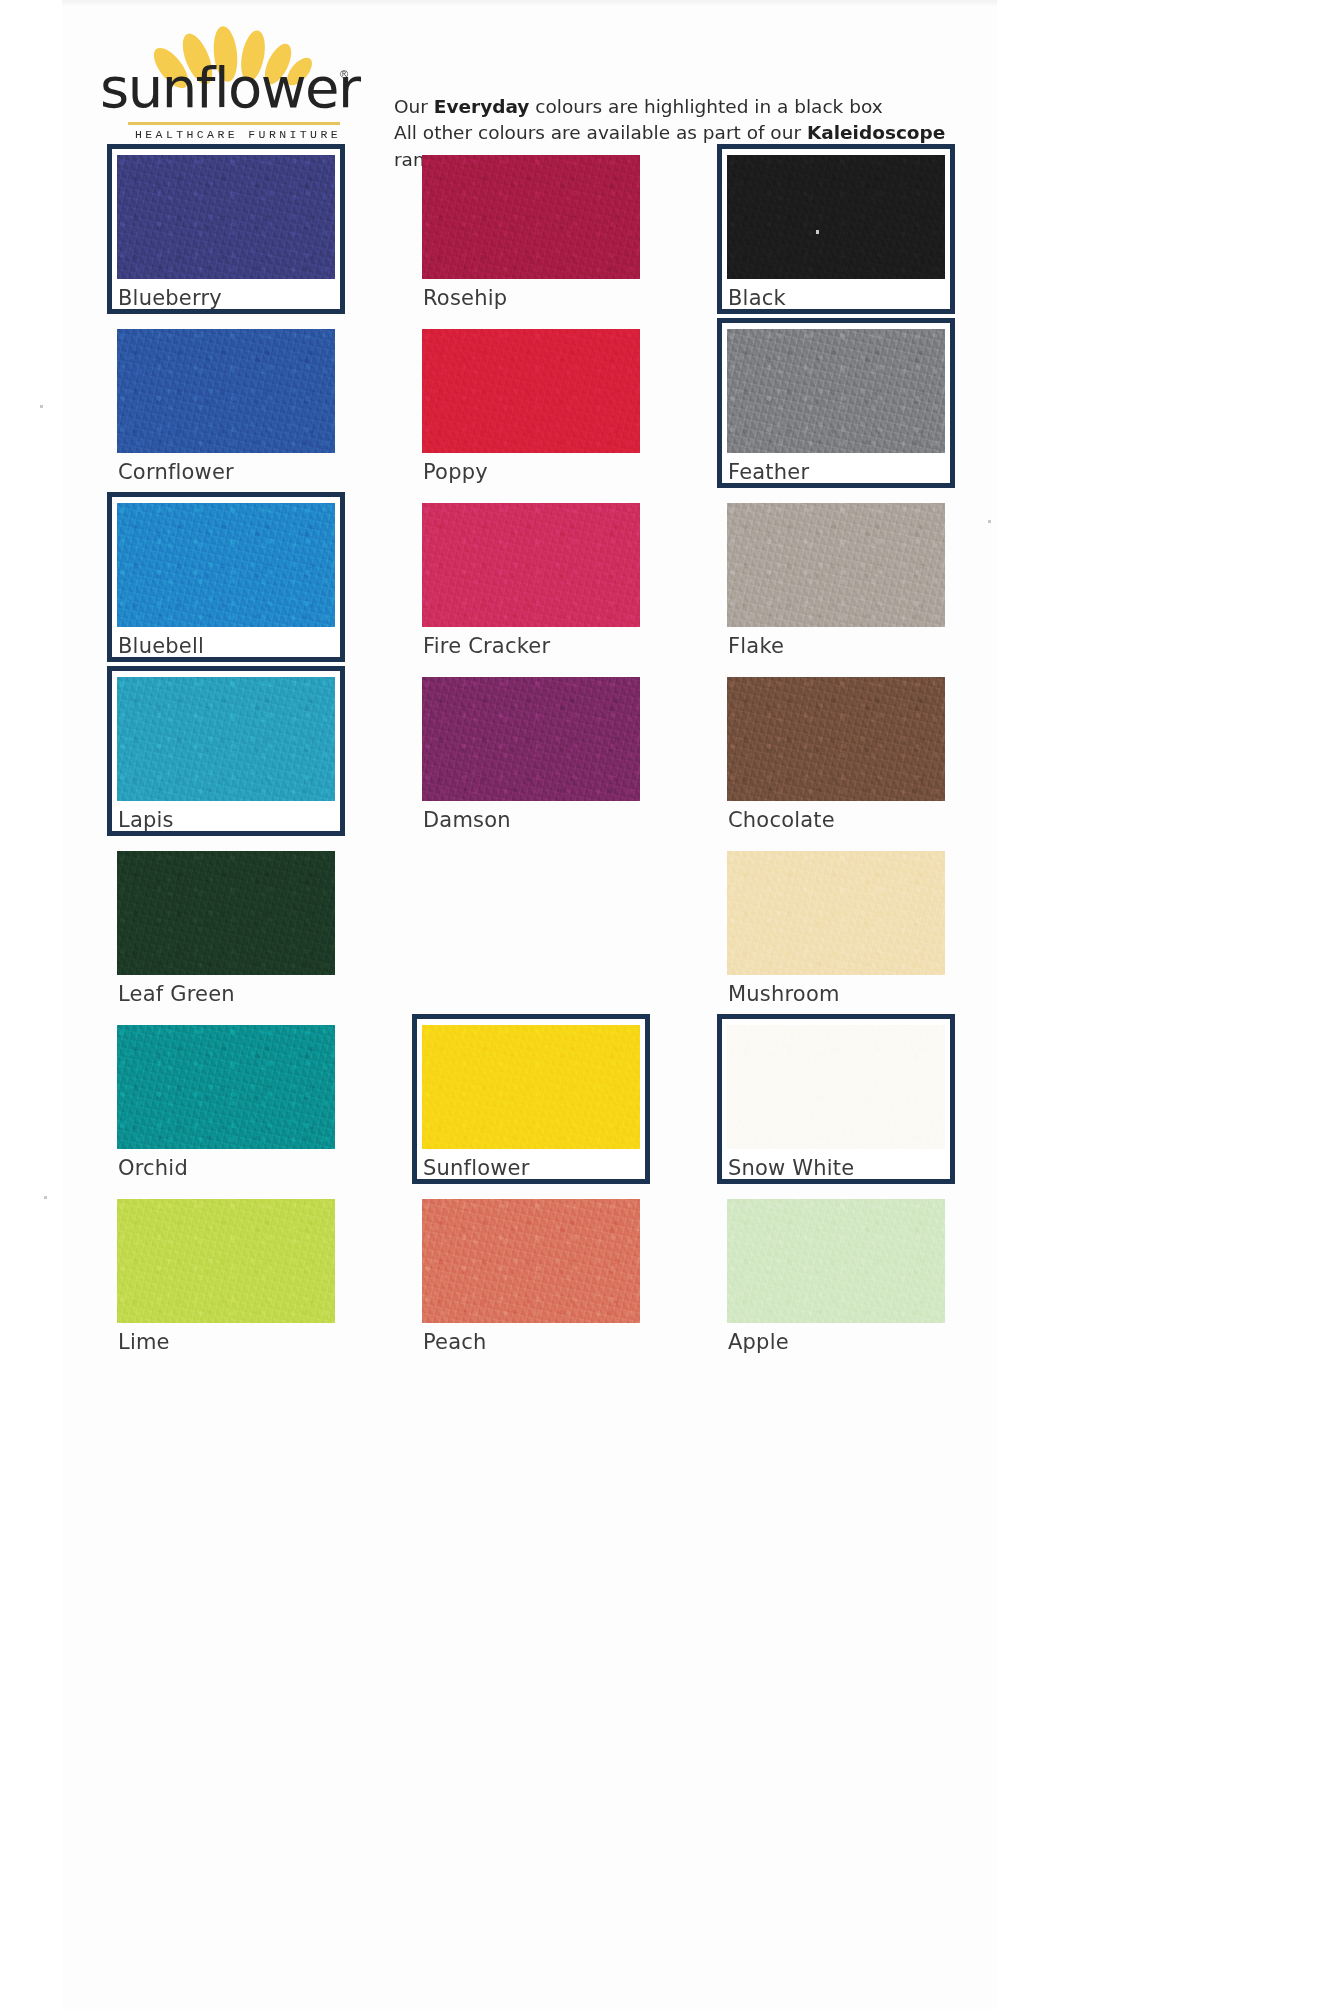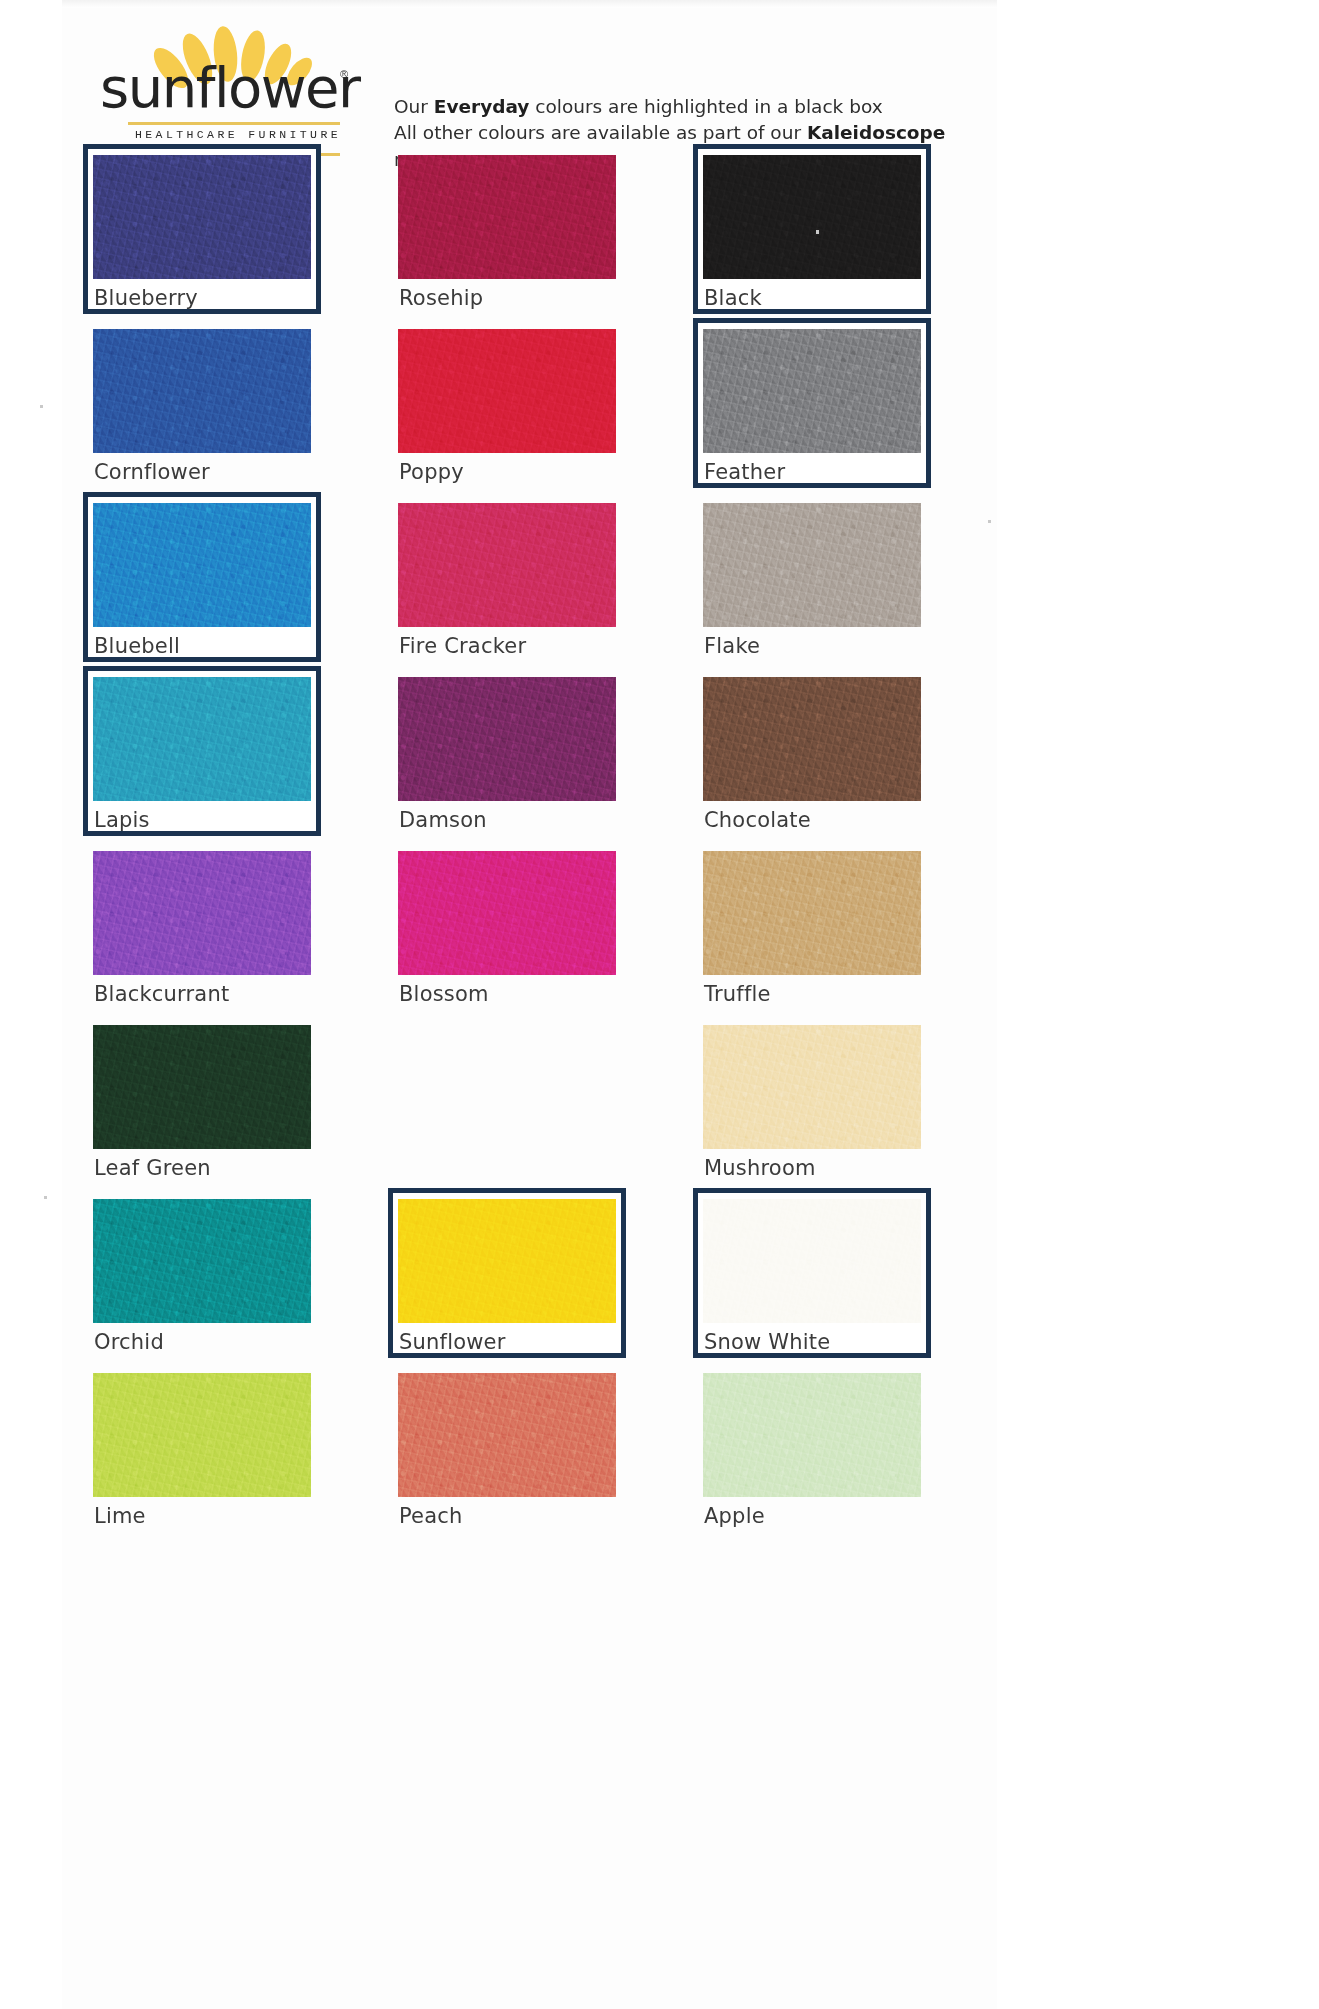--- a/index.html
+++ b/index.html
@@ -77,21 +77,21 @@
 
   .notes{
     position:absolute;left:332px;top:80px;width:600px;
     font-family:"DejaVu Sans", sans-serif;
     font-size:18.5px;color:#2e2e2e;line-height:1.42;
   }
   .notes b{font-weight:700;color:#1f1f1f;}
 
   
   .grid{
-    position:absolute;left:48px;top:150px;width:940px;
+    position:absolute;left:72px;top:150px;width:940px;
   }
   .row{
     position:relative;height:174px;
   }
   .cell{
     position:absolute;top:0;width:290px;height:174px;
   }
   .col0{left:40px;}
   .col1{left:345px;}
   .col2{left:650px;}
@@ -272,43 +272,20 @@
         <div class="cell col1 noframe">
           <div class="chip" style="background: rgb(123, 42, 101);">
             <div class="grain"></div>
             <div class="grain2"></div>
           </div>
           <div class="label">Damson</div>
         </div>
       </div>
       <div class="row">
         <div class="cell col0 noframe">
-          <div class="chip" style="background: rgb(138, 75, 189);">
-            <div class="grain"></div>
-            <div class="grain2"></div>
-          </div>
-          <div class="label">Blackcurrant</div>
-        </div>
-        <div class="cell col1 noframe">
-          <div class="chip" style="background: rgb(217, 37, 131);">
-            <div class="grain"></div>
-            <div class="grain2"></div>
-          </div>
-          <div class="label">Blossom</div>
-        </div>
-        <div class="cell col2 noframe">
-          <div class="chip" style="background: rgb(205, 171, 119);">
-            <div class="grain"></div>
-            <div class="grain2"></div>
-          </div>
-          <div class="label">Truffle</div>
-        </div>
-      </div>
-      <div class="row">
-        <div class="cell col0 noframe">
           <div class="chip" style="background: rgb(29, 58, 38);">
             <div class="grain"></div>
             <div class="grain2"></div>
           </div>
           <div class="label">Leaf Green</div>
         </div>
         <div class="cell col2 noframe">
           <div class="chip" style="background: rgb(242, 224, 180);">
             <div class="grain"></div>
             <div class="grain2"></div>

